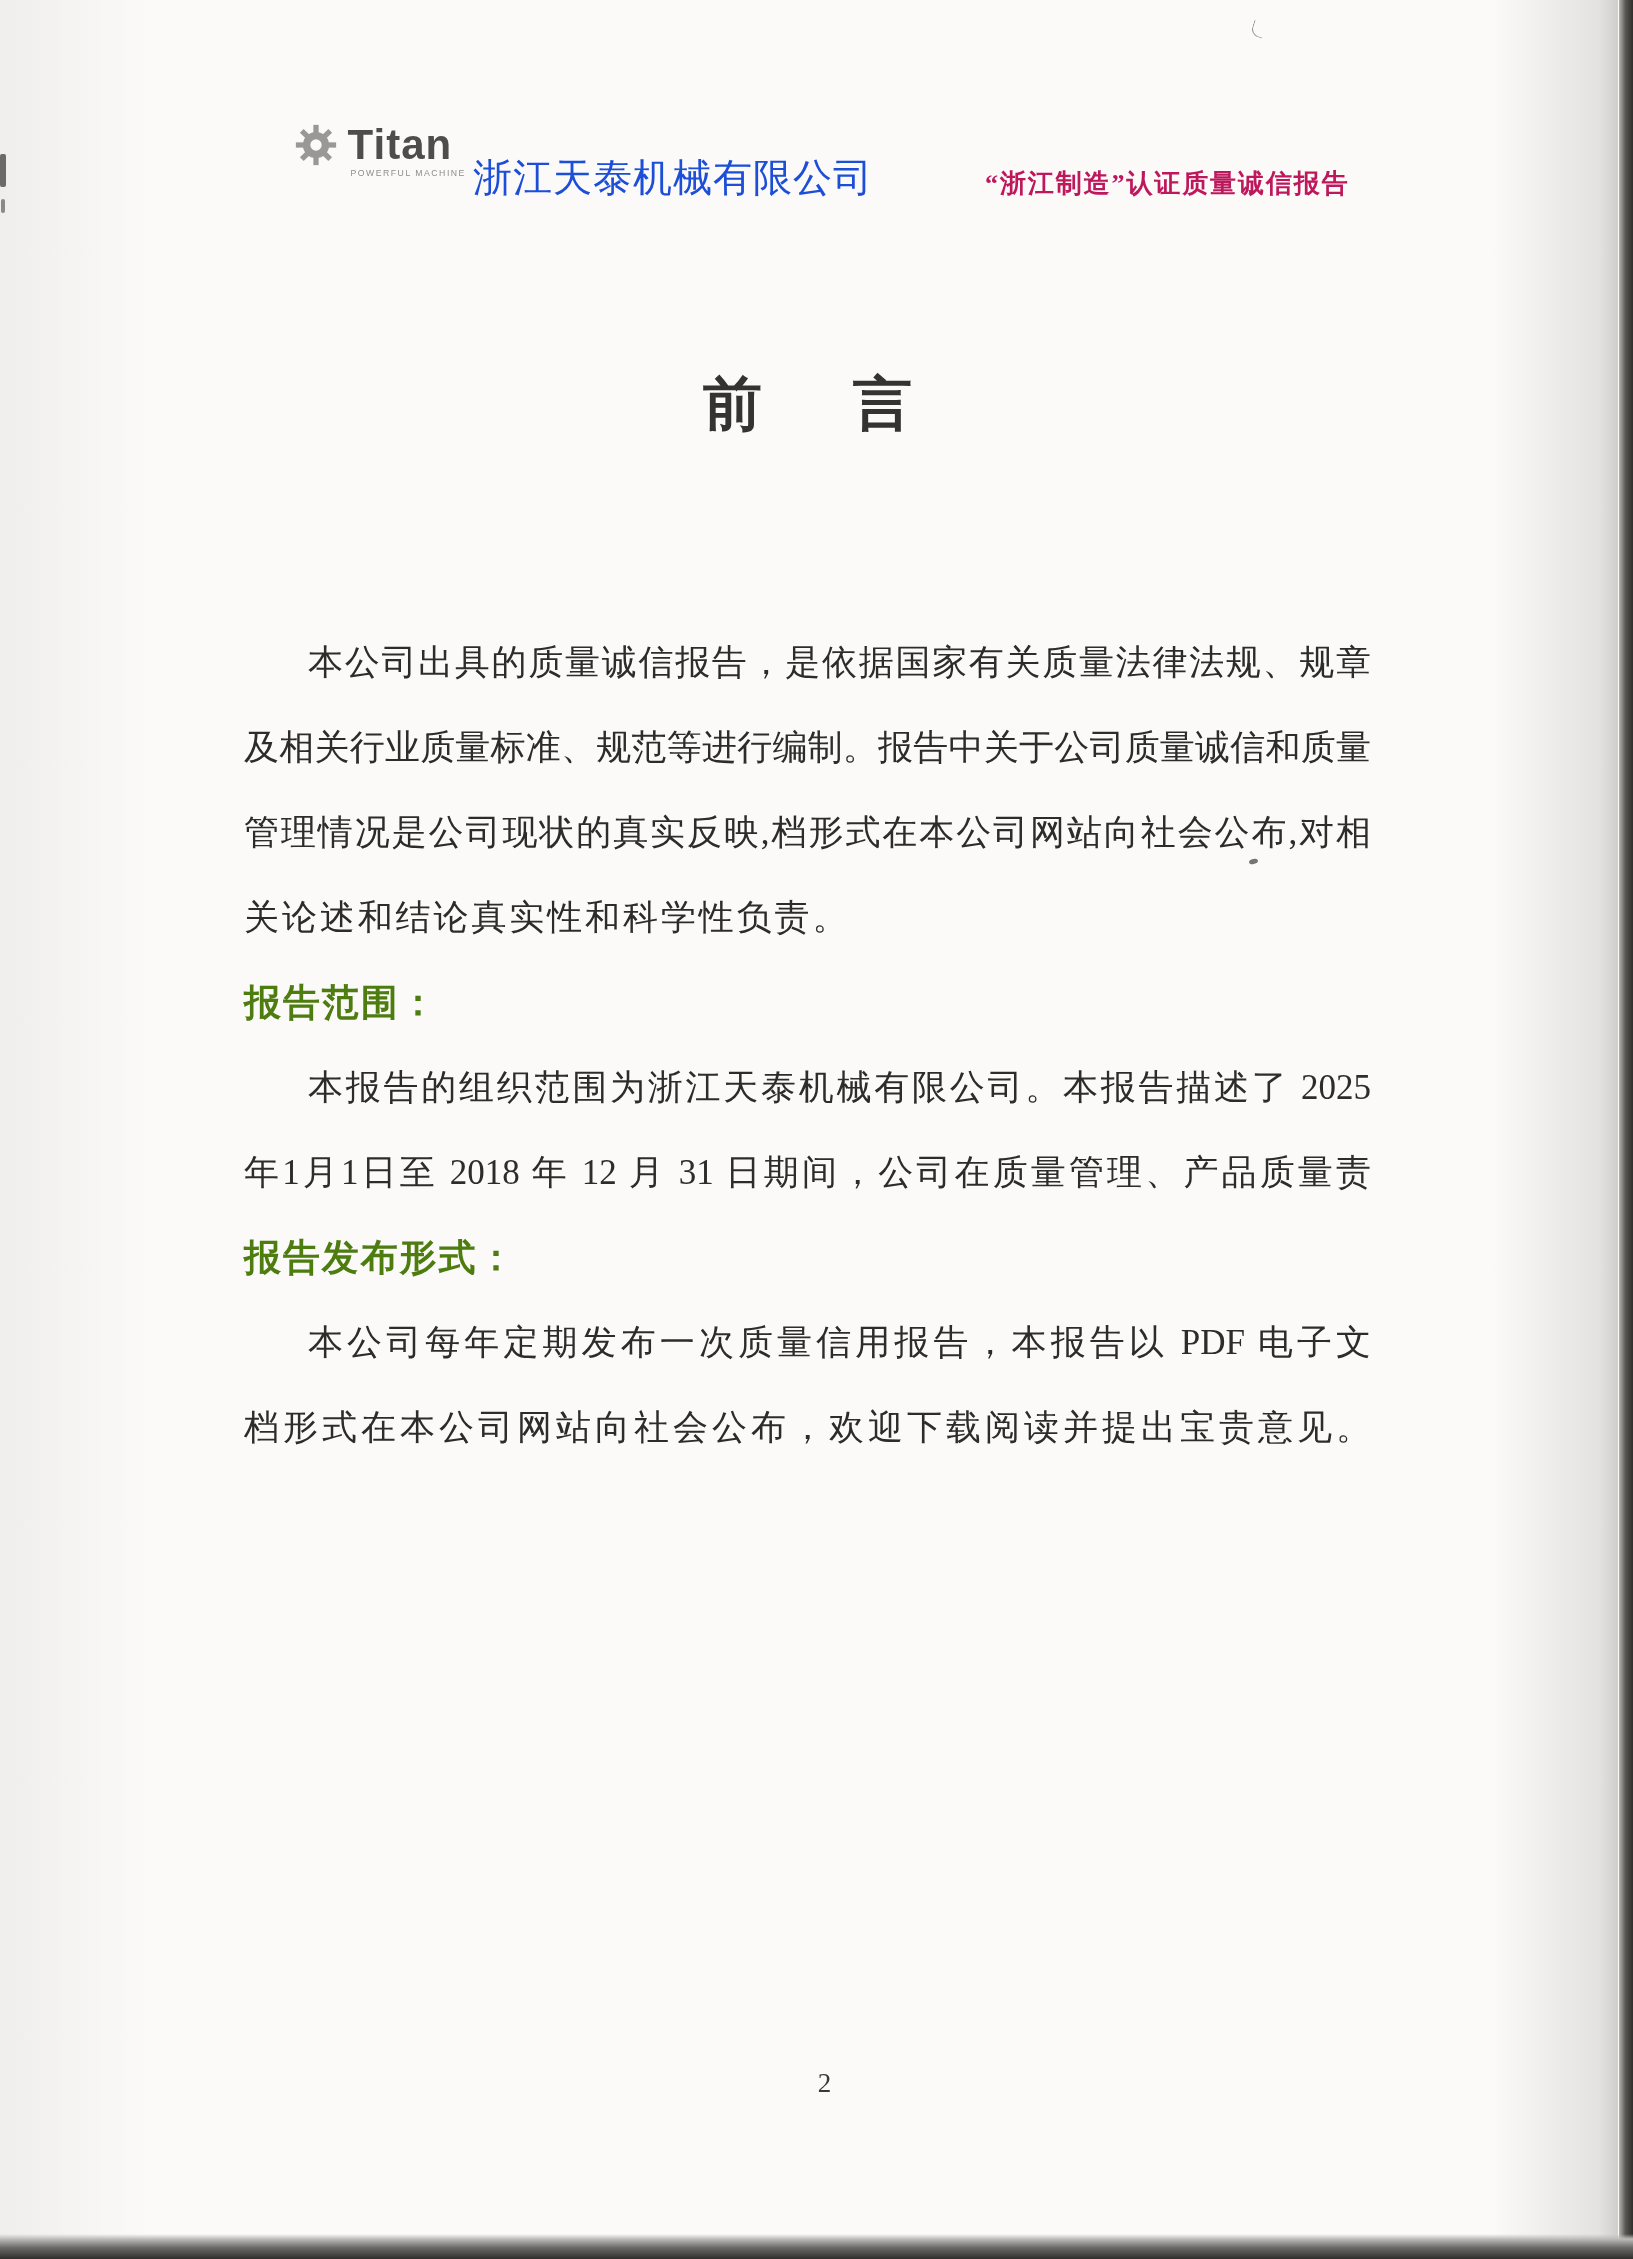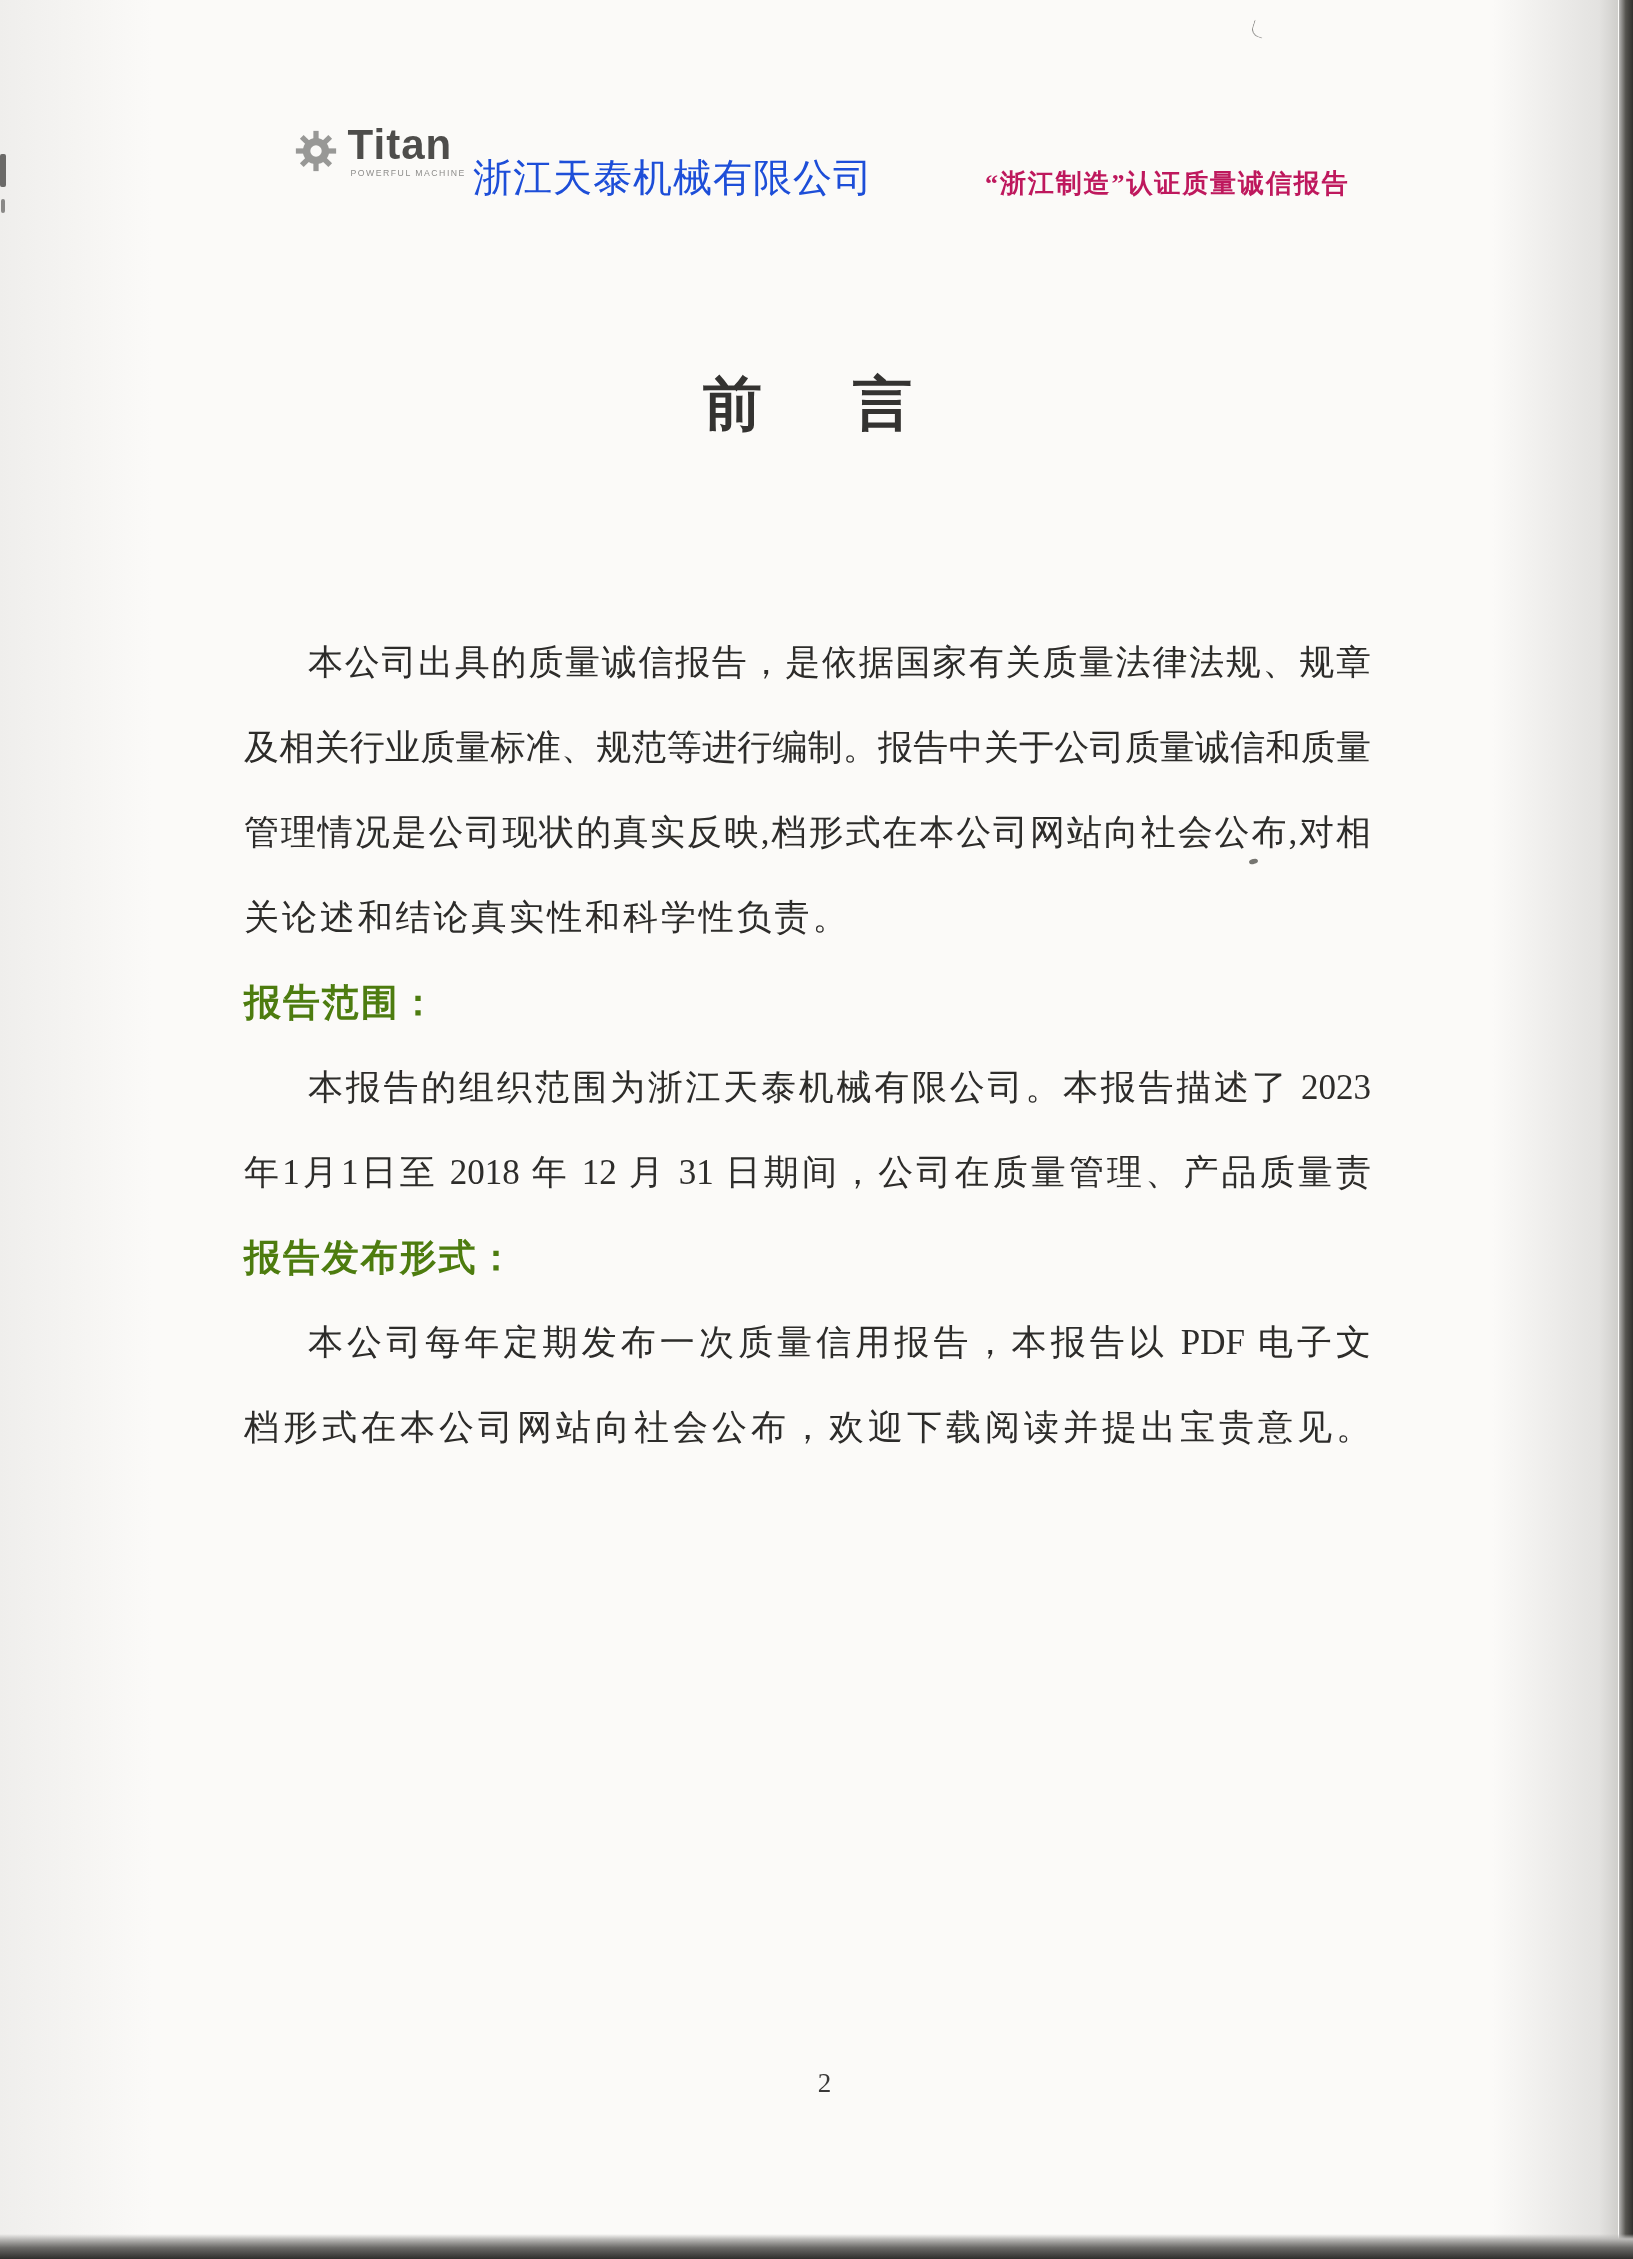--- a/index.html
+++ b/index.html
@@ -21,21 +21,21 @@
   .scan-edge-bottom{position:absolute;left:0;bottom:0;width:100%;height:25px;
     background:linear-gradient(to top,#2f2e2c 0%,#6a6967 45%,#bdbcba 80%,rgba(251,250,248,0) 100%);}
   .scan-mark-topright{position:absolute;left:1252px;top:21px;width:11.6px;height:14.5px;
     border-left:1.9px solid #8f8e8c;border-bottom:1.9px solid #9f9e9c;border-radius:0 0 0 8.7px;transform:rotate(18deg);}
   .scan-mark-left1{position:absolute;left:0;top:154px;width:5.8px;height:33px;background:#6b6a68;border-radius:1.9px;}
   .scan-mark-left2{position:absolute;left:1px;top:199px;width:3.9px;height:13.5px;background:#8a8987;border-radius:1.9px;}
   .scan-speck{position:absolute;left:1249px;top:859px;width:8.7px;height:4.8px;background:#55544f;
     border-radius:50%;transform:rotate(-15deg);opacity:.8;}
 
   
-  .logo{position:absolute;left:295px;top:124px;display:flex;align-items:center;gap:10.6px;}
+  .logo{position:absolute;left:295px;top:124px;display:flex;align-items:flex-start;gap:10.6px;}
   .gear{width:42px;height:42px;display:block;}
   .brand-col{display:flex;flex-direction:column;line-height:1;}
   .brand{font-family:"Liberation Sans","DejaVu Sans",sans-serif;font-weight:700;
     font-size:42px;color:#4e4d4b;letter-spacing:1px;}
   .tagline{font-family:"Liberation Sans","DejaVu Sans",sans-serif;font-size:8.7px;
     color:#8d8c8a;letter-spacing:1.5px;margin-top:2.9px;margin-left:2.9px;}
   .company{position:absolute;left:473px;top:151px;
     font-family:"Liberation Sans","DejaVu Sans",sans-serif;
     font-size:39px;font-weight:500;color:#1d4ed8;letter-spacing:1px;white-space:nowrap;}
   .report-label{position:absolute;left:985px;top:166px;
@@ -104,21 +104,21 @@
   </div>
 
   <div class="body-text">
     <div class="row fill indent">本公司出具的质量诚信报告，是依据国家有关质量法律法规、规章</div>
     <div class="row fill">及相关行业质量标准、规范等进行编制。报告中关于公司质量诚信和质量</div>
     <div class="row fill">管理情况是公司现状的真实反映,档形式在本公司网站向社会公布,对相</div>
     <div class="row loose">关论述和结论真实性和科学性负责。</div>
 
     <div class="row head">报告范围：</div>
 
-    <div class="row fill indent">本报告的组织范围为浙江天泰机械有限公司。本报告描述了 2023</div>
+    <div class="row fill indent">本报告的组织范围为浙江天泰机械有限公司。本报告描述了 2025</div>
     <div class="row fill">年1月1日至 2018 年 12 月 31 日期间，公司在质量管理、产品质量责</div>
 
     <div class="row head">报告发布形式：</div>
 
     <div class="row fill indent">本公司每年定期发布一次质量信用报告，本报告以 PDF 电子文</div>
     <div class="row fill">档形式在本公司网站向社会公布，欢迎下载阅读并提出宝贵意见。</div>
   </div>
 
   <div class="page-num">2</div>
 

